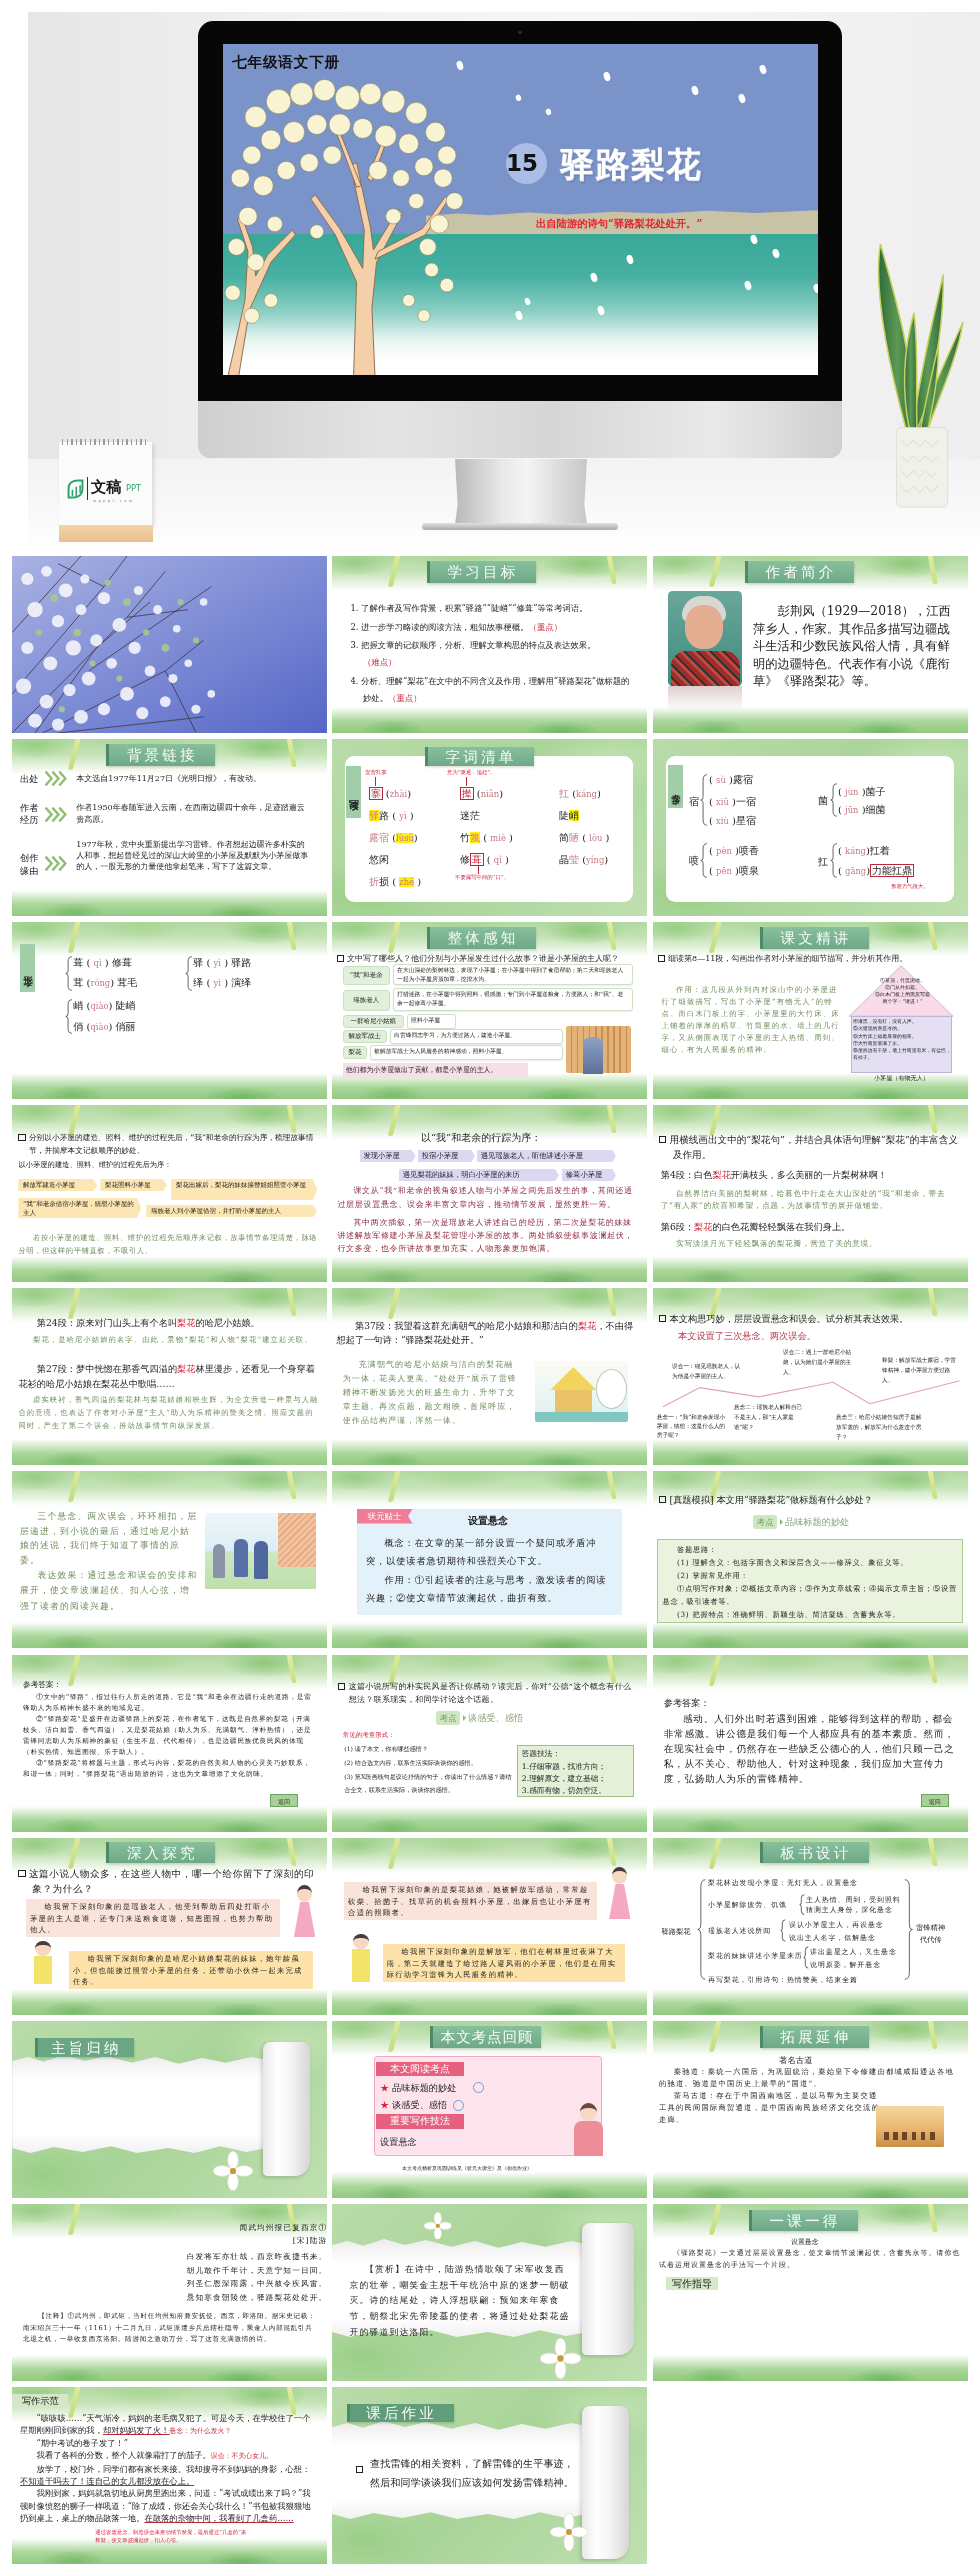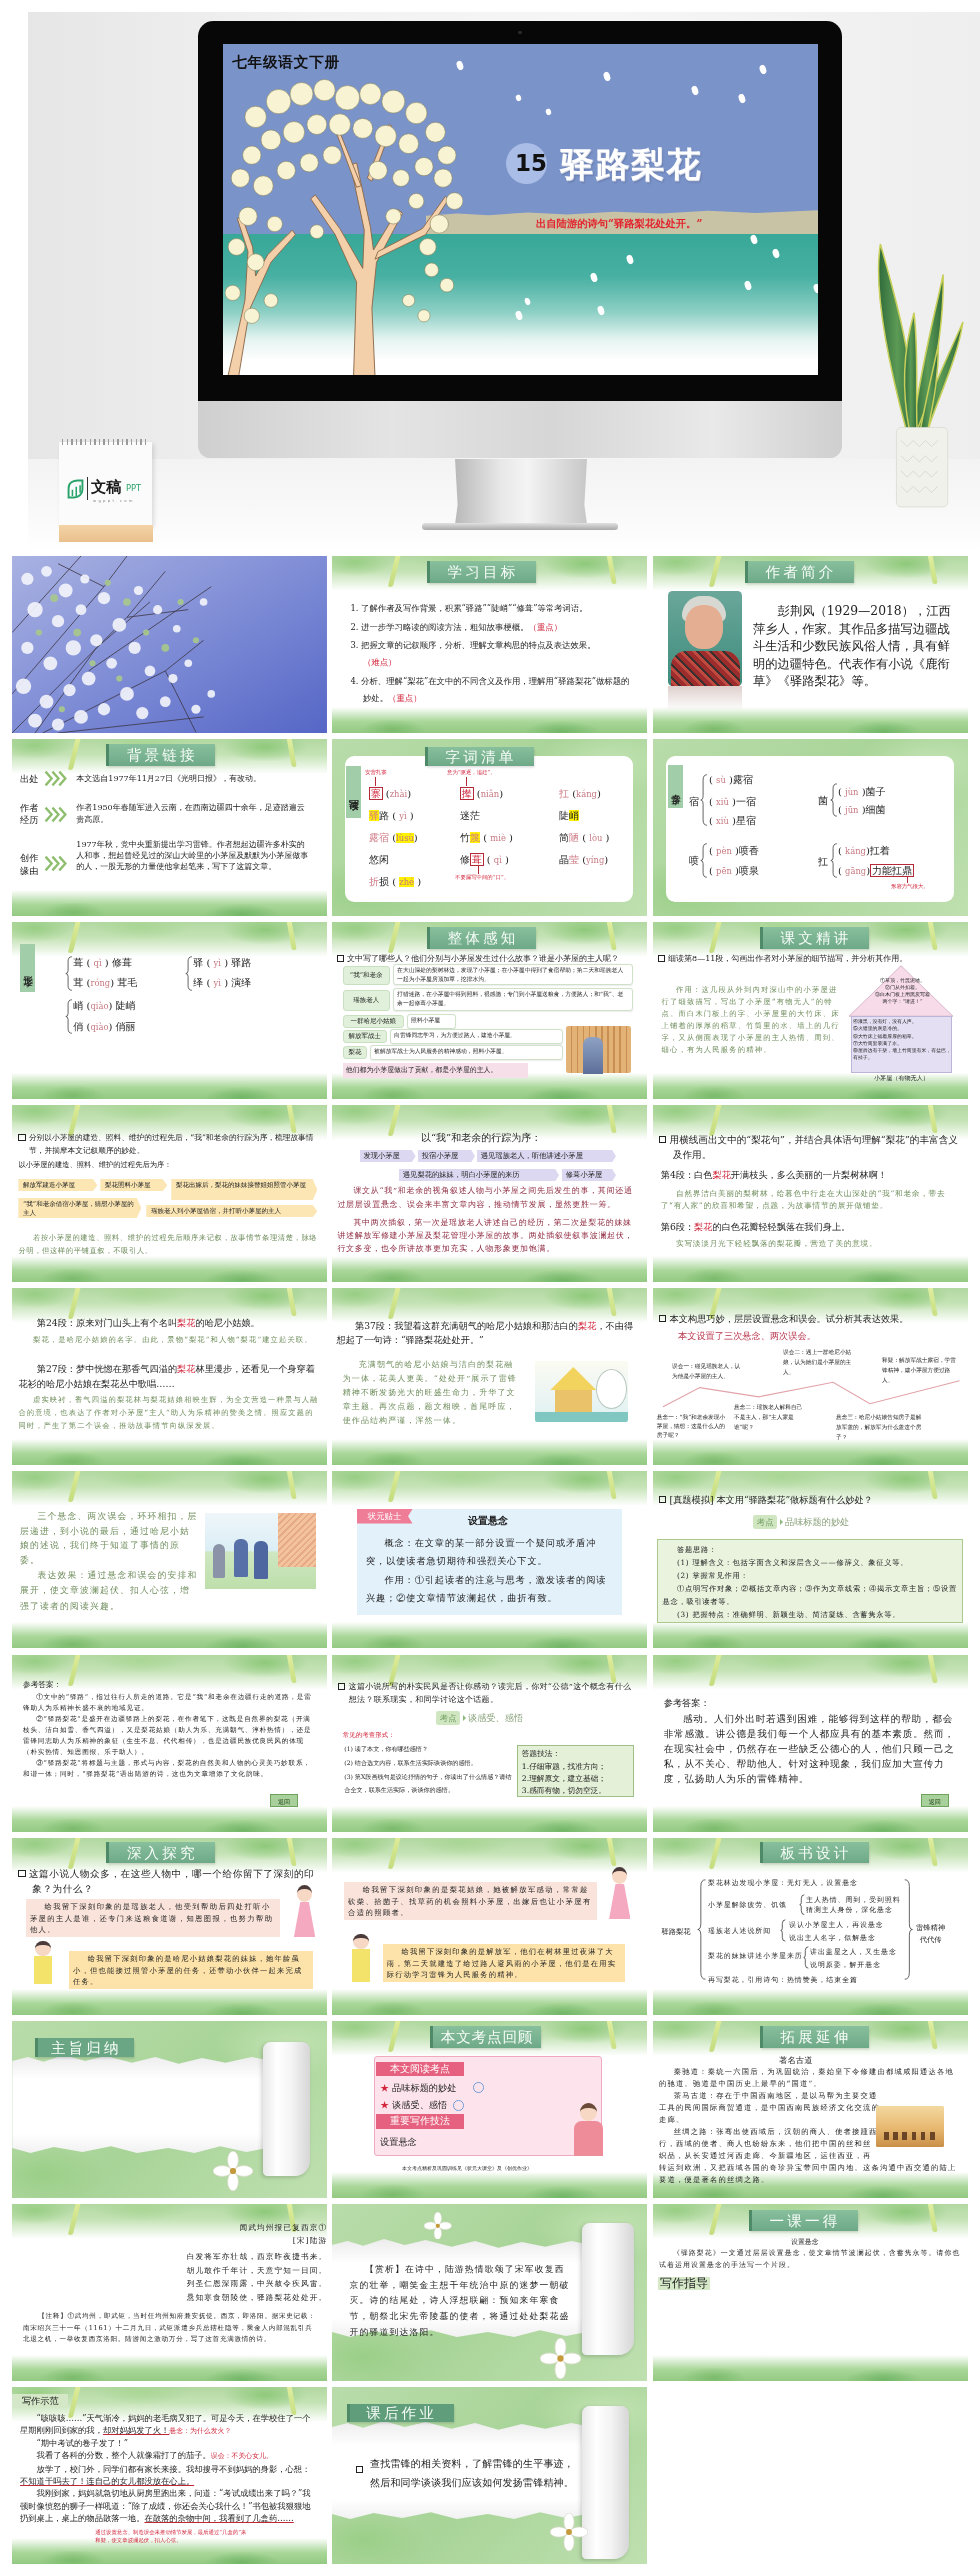--- a/index.html
+++ b/index.html
@@ -9,21 +9,21 @@
   #hero{position:absolute;left:28px;top:11.5px;width:957px;height:538px;overflow:hidden;}
   .wall{position:absolute;left:0;top:0;width:957px;height:447px;background:linear-gradient(90deg,#e6e6e6 0%,#f2f2f2 30%,#f6f6f6 60%,#eeeeee 100%);}
   .desk{position:absolute;left:0;top:447px;width:957px;height:92px;background:linear-gradient(#f3f3f3,#f9f9f9 60%,#ffffff);}
   .bezel{position:absolute;left:170px;top:9.2px;width:644px;height:380px;background:#070707;border-radius:15.3px 15.3px 0 0;}
   .camera{position:absolute;left:320px;top:10px;width:3.8px;height:3.8px;border-radius:50%;background:#2b2b2b;}
   .screen{position:absolute;left:195px;top:32px;width:595px;height:331px;overflow:hidden;background:#7a93c9;}
   .land{position:absolute;left:203px;top:164px;width:392px;height:27.6px;background:#c9c3a6;clip-path:polygon(0 30%,8% 22%,16% 28%,26% 18%,36% 25%,48% 15%,60% 22%,72% 12%,84% 20%,100% 10%,100% 100%,0 100%);}
   .sea{position:absolute;left:0;top:190px;width:595px;height:141px;background:linear-gradient(#38a898 0%,#47b0a2 30%,#8ccfc4 55%,#e6f4f1 75%,#ffffff 90%);}
   .snow{position:absolute;width:6.1px;height:9.2px;border-radius:50%;background:#ffffff;transform:rotate(-20deg);box-shadow:0 0 0.8px rgba(255,255,255,0.8);}
   .scr-label{position:absolute;left:9.2px;top:9.2px;font-family:"DejaVu Sans",sans-serif;font-weight:bold;font-size:14.6px;color:#111;letter-spacing:0.8px;}
-  .lesson-no{position:absolute;left:283px;top:99px;width:41px;height:41px;border-radius:50%;background:#a9bde6;color:#111;font-family:"DejaVu Sans",sans-serif;font-weight:bold;font-size:23px;line-height:41px;text-align:right;}
+  .lesson-no{position:absolute;left:283px;top:99px;width:41px;height:41px;border-radius:50%;background:#a9bde6;color:#111;font-family:"DejaVu Sans",sans-serif;font-weight:bold;font-size:23px;line-height:41px;text-align:left;}
   .lesson-title{position:absolute;left:337px;top:98px;font-family:"DejaVu Sans",sans-serif;font-weight:bold;font-size:34px;color:#ffffff;letter-spacing:1.5px;text-shadow:0.8px 0.8px 0 #c8cfe0,1.5px 1.5px 1.5px rgba(60,70,110,0.35);}
   .source-note{position:absolute;left:313px;top:173px;font-size:10.3px;color:#e3232c;font-weight:bold;white-space:nowrap;}
   .chin{position:absolute;left:170px;top:389px;width:644px;height:57px;background:linear-gradient(90deg,#cfcfcf,#e4e4e4 30%,#d6d6d6 55%,#e9e9e9 80%,#cfcfcf);border-radius:0 0 12.3px 12.3px;}
   .neck{position:absolute;left:427px;top:447px;width:132px;height:66px;background:linear-gradient(90deg,#b9b9b9,#e8e8e8 35%,#f4f4f4 55%,#c7c7c7);clip-path:polygon(0 0,100% 0,98% 70%,100% 100%,0 100%,2% 70%);}
   .base{position:absolute;left:394px;top:511px;width:196px;height:7.7px;background:linear-gradient(#e1e1e1,#a9a9a9);border-radius:3.8px;}
   .calendar{position:absolute;left:31px;top:427px;width:94px;height:103px;}
   .cal-card{position:absolute;left:0;top:3.1px;width:93px;height:84px;background:#fbfbfb;box-shadow:1.5px 1.5px 4.6px rgba(0,0,0,0.12);}
   .cal-spiral{position:absolute;left:3.1px;top:0;width:87px;height:6.1px;background:repeating-linear-gradient(90deg,#9a9a9a 0 1.5px,transparent 1.5px 4.6px);}
   .cal-base{position:absolute;left:0;top:86px;width:94px;height:17px;background:linear-gradient(#f3d3a6,#e9c08c);}
   .logo-icon{position:absolute;left:7.7px;top:40px;width:17px;height:20px;}
@@ -739,24 +739,20 @@
 </div>
 
 <div class="slide" style="left:653px;top:2021px">
   <div class="deco-top"></div>
   <div class="deco-bot"></div>
   <div class="tag" style="left:107px">拓展延伸</div>
   <div class="abs ts" style="left:126px;top:34px;font-size:8.4px">著名古道</div>
   <div class="abs" style="left:6.1px;top:45px;width:303px;font-size:7.3px;letter-spacing:1.2px;line-height:12px">
     <div class="indent">秦驰道：秦统一六国后，为巩固统治，秦始皇下令修建由都城咸阳通达各地的驰道。驰道是中国历史上最早的“国道”。</div>
     <div class="indent" style="margin-right:77px">茶马古道：存在于中国西南地区，是以马帮为主要交通工具的民间国际商贸通道，是中国西南民族经济文化交流的走廊。</div>
-    <div>
-      <div style="float:right;width:84px;height:36px"></div>
-      <div class="indent">丝绸之路：张骞出使西域后，汉朝的商人、使者接踵西行，西域的使者、商人也纷纷东来，他们把中国的丝和丝织品，从长安通过河西走廊、今新疆地区，运往西亚，再转运到欧洲，又把西域各国的奇珍异宝带回中国内地。这条沟通中西交通的陆上要道，便是著名的丝绸之路。</div>
-    </div>
   </div>
   <div class="abs" style="left:223px;top:85px;width:68px;height:41px;background:linear-gradient(#f3d9a0 0%,#e8b870 55%,#c98f48 100%);border-radius:1.5px;overflow:hidden">
     <div class="abs" style="left:7.7px;top:26px;width:54px;height:7.7px;background:repeating-linear-gradient(90deg,#6b4526 0 4.6px,transparent 4.6px 9.2px)"></div>
   </div>
 </div>
 
 <div class="slide" style="left:12.3px;top:2204px">
   <div class="deco-top"></div>
   <div class="deco-bot"></div>
   <div class="abs" style="left:0;top:17.6px;width:315px;text-align:right;font-size:7.7px;letter-spacing:1.1px">
@@ -797,21 +793,21 @@
       <circle cx="26" cy="26" r="4" fill="#c59a3b"></circle>
     </svg>
 </div>
 
 <div class="slide" style="left:653px;top:2204px">
   <div class="deco-top"></div>
   <div class="deco-bot"></div>
   <div class="tag" style="left:96px;top:6.1px">一课一得</div>
   <div class="abs ts" style="left:138px;top:33px;font-size:6.9px">设置悬念</div>
   <div class="abs indent" style="left:6.1px;top:44px;width:303px;font-size:6.9px;letter-spacing:1.1px;line-height:11.5px">《驿路梨花》一文通过层层设置悬念，使文章情节波澜起伏，含蓄隽永等。请你也试着运用设置悬念的手法写一个片段。</div>
-  <div class="abs ts" style="left:5px;top:73px;width:52px;height:13px;background:#d5e9c8;font-size:12px;line-height:13px;text-align:center">写作指导</div>
+  <div class="abs ts" style="left:13px;top:73px;width:52px;height:13px;background:#d5e9c8;font-size:10px;line-height:13px;text-align:center">写作指导</div>
 </div>
 
 <div class="slide" style="left:12.3px;top:2387px">
   <div class="deco-top"></div>
   <div class="deco-bot"></div>
   <div class="abs ts" style="left:0;top:6.9px;width:56px;height:13.8px;background:#d4e8c7;font-size:9.2px;line-height:13.8px;text-align:center">写作示范</div>
   <div class="abs" style="left:7.7px;top:24.5px;width:294px;font-size:8.3px;line-height:12.3px">
     <div class="indent"><span>“咳咳咳……”天气渐冷，妈妈的老毛病又犯了。可是今天，在学校住了一个星期刚刚回到家的我，</span><span style="text-decoration:underline;text-decoration-color:#c0273b">却对妈妈发了火！</span><span class="red" style="font-size:6.9px">悬念：为什么发火？</span></div>
     <div class="indent">“期中考试的卷子发了！”</div>
     <div class="indent"><span>我看了各科的分数，整个人就像霜打了的茄子。</span><span class="red" style="font-size:6.9px">误会：不关心女儿。</span></div>

